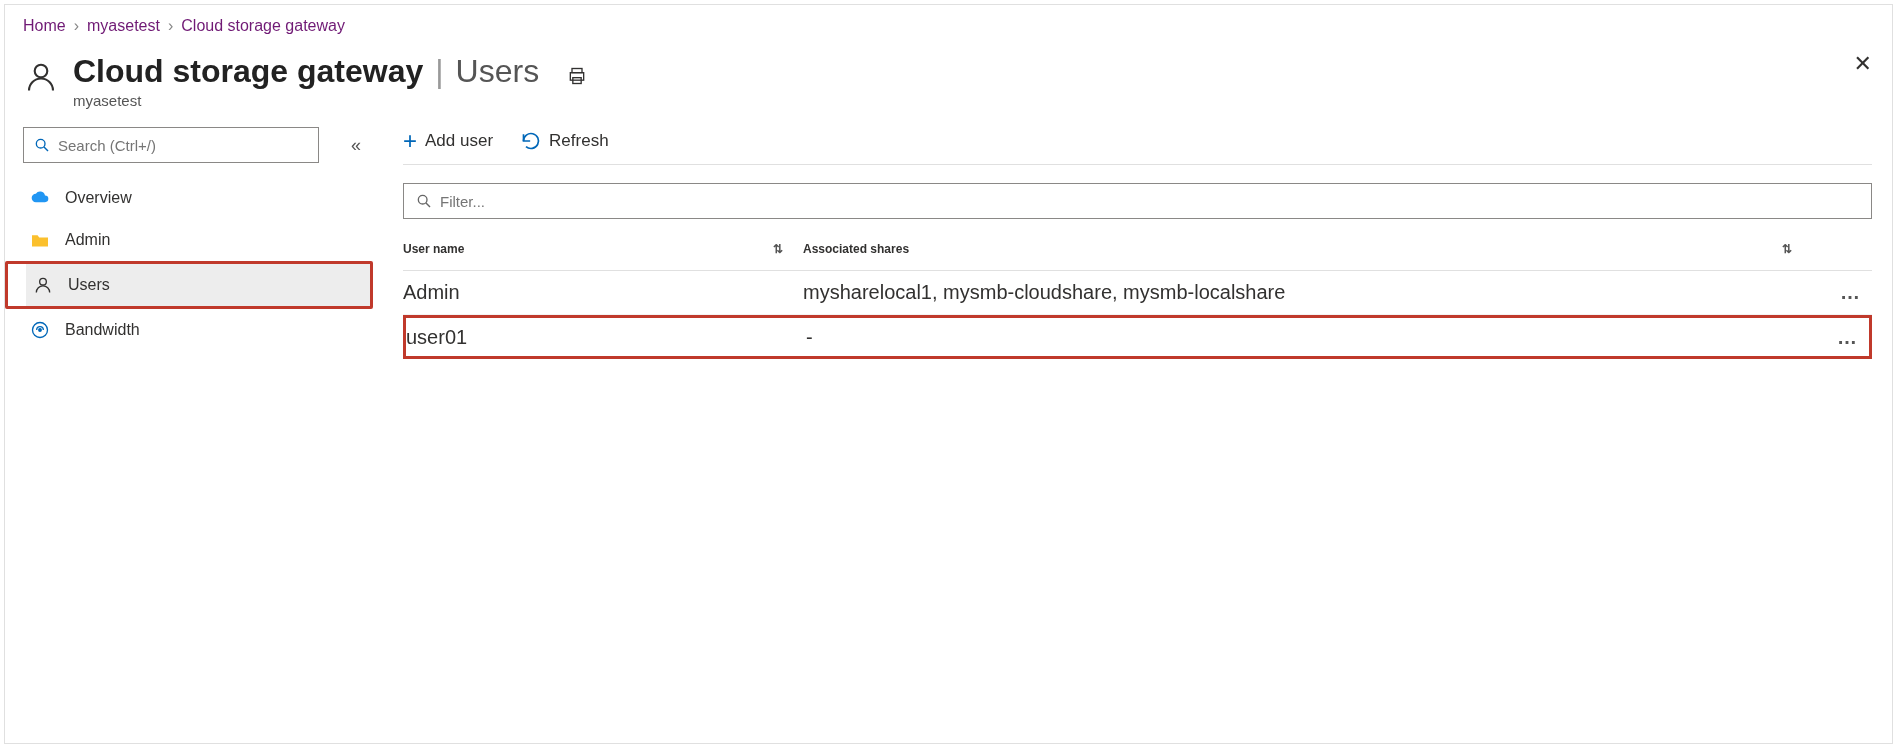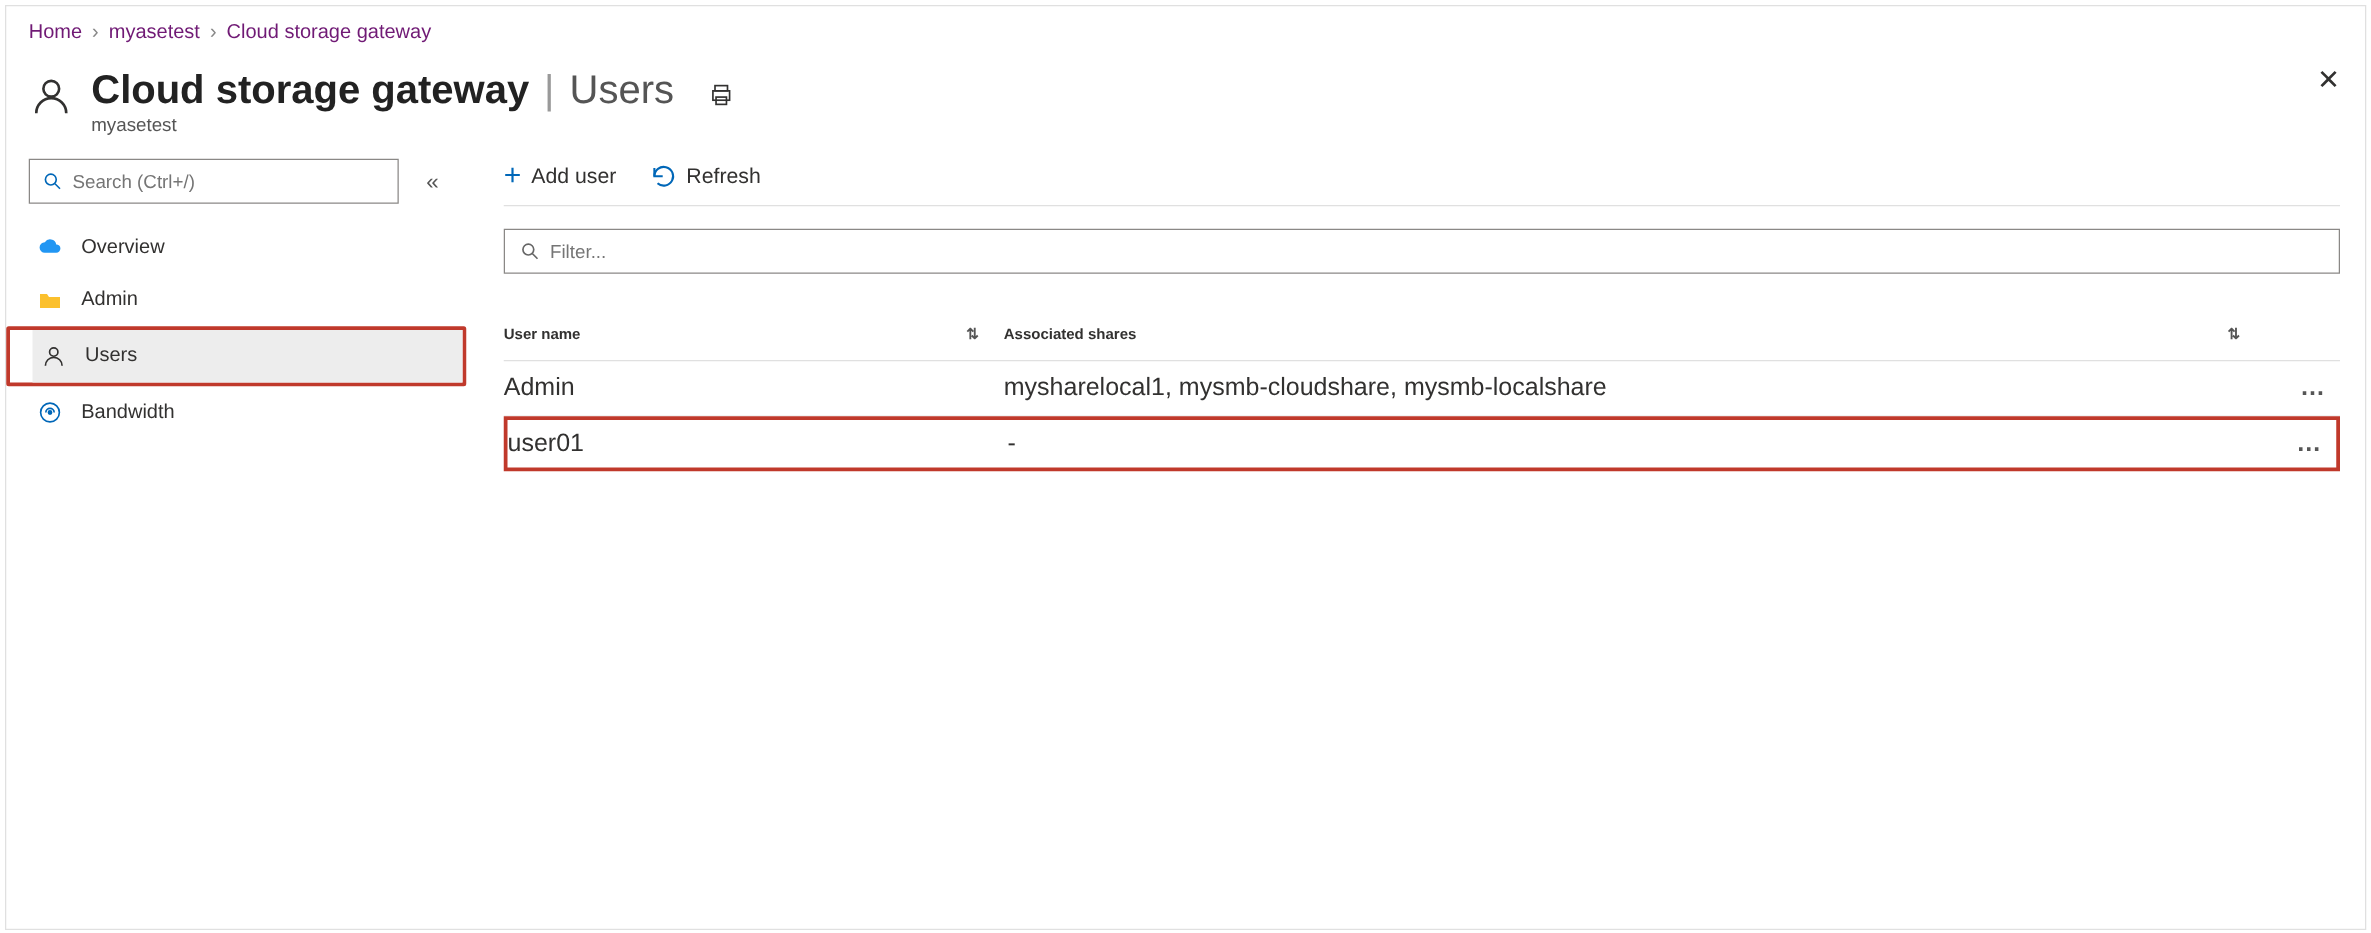--- a/index.html
+++ b/index.html
@@ -41,21 +41,21 @@
   .title-sub { font-size: 32px; font-weight: 400; color: #555; }
   .subtitle { font-size: 15px; color: #555; margin-top: 2px; }
   .print-icon { margin-left: 18px; margin-top: 8px; cursor: pointer; }
   .close-icon { position: absolute; right: 20px; top: 8px; font-size: 22px; cursor: pointer; }
   .body-row { display: flex; }
   .sidebar {
     width: 368px;
     flex-shrink: 0;
     padding: 0 2px 0 18px;
   }
-  .search-row { display: flex; align-items: center; gap: 22px; margin-bottom: 14px; }
+  .search-row { display: flex; align-items: center; gap: 32px; margin-bottom: 14px; }
   .search-box {
     display: flex; align-items: center;
     border: 1px solid #8a8886;
     height: 36px;
     width: 296px;
     padding: 0 10px;
     background: #fff;
   }
   .search-box input {
     border: none; outline: none; font-size: 15px; flex: 1; margin-left: 8px;
@@ -95,21 +95,21 @@
     padding-bottom: 10px;
     margin-bottom: 18px;
   }
   .tool-btn { display: flex; align-items: center; gap: 8px; cursor: pointer; font-size: 17px; }
   .tool-btn .blue { color: #0067b8; }
   .filter-box {
     border: 1px solid #8a8886;
     height: 36px;
     display: flex; align-items: center;
     padding: 0 12px;
-    margin-bottom: 26px;
+    margin-bottom: 8px;
     justify-content: center;
   }
   .filter-box input {
     border: none; outline: none; font-size: 15px; flex: 1; margin-left: 8px;
     font-family: inherit;
   }
   .table-head {
     display: flex;
     border-bottom: 1px solid #e0e0e0;
     font-weight: 600;

